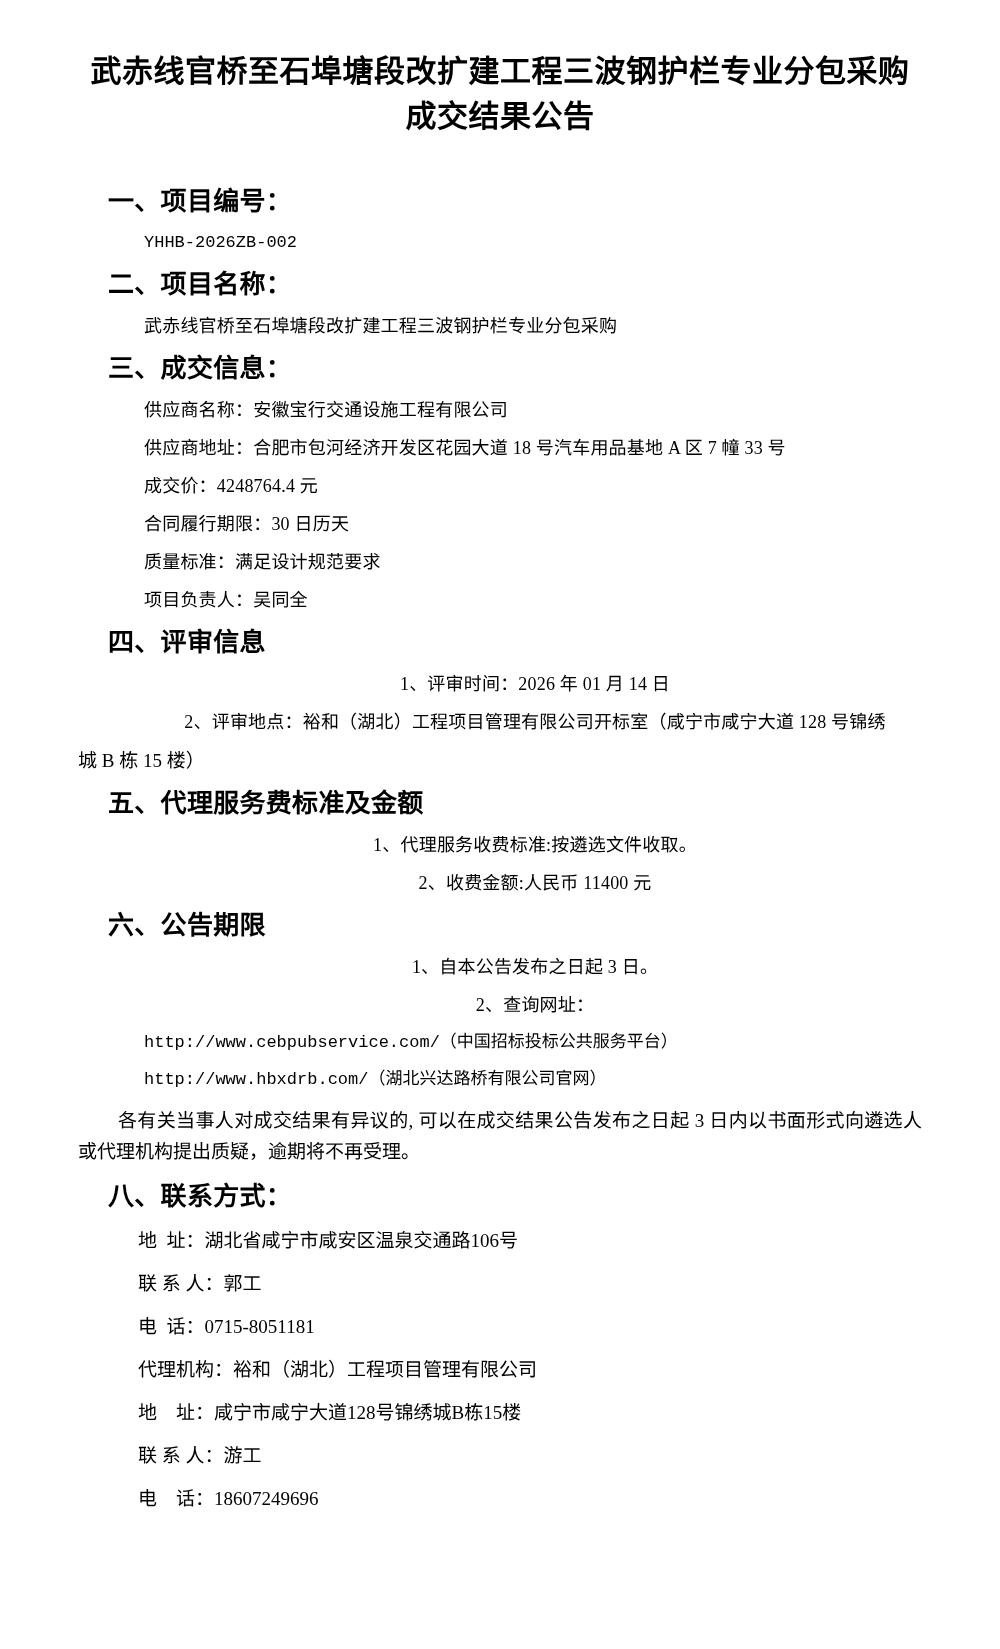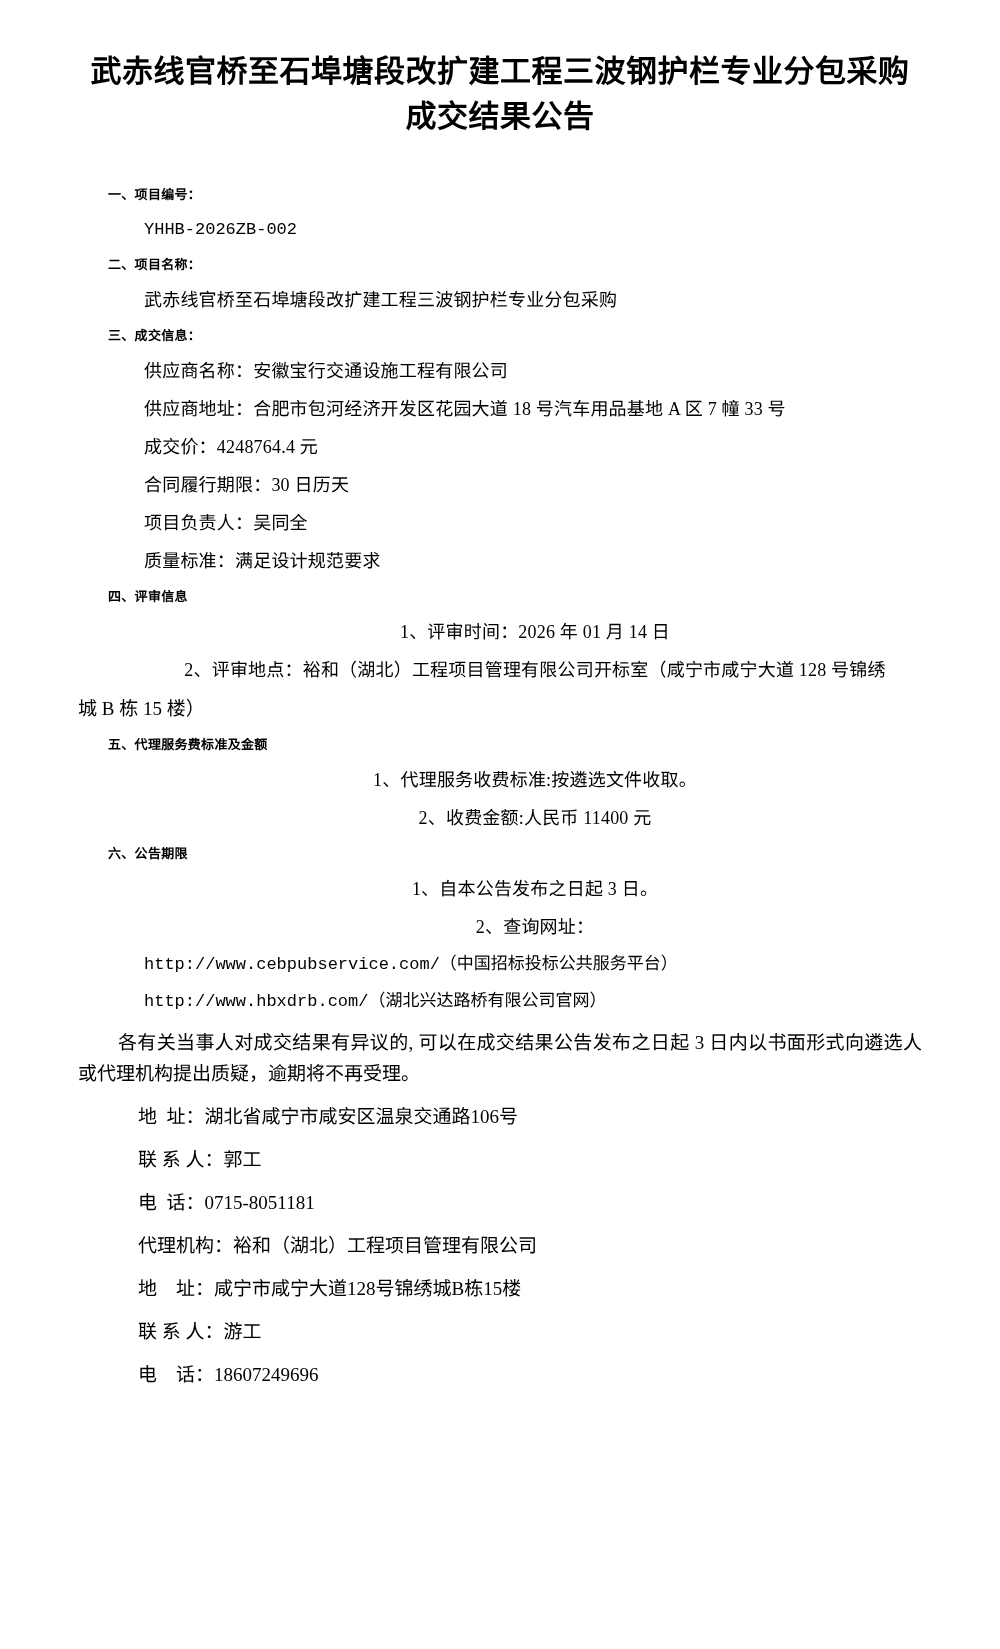--- a/index.html
+++ b/index.html
@@ -31,21 +31,21 @@
     margin: 12px 0 0 0;
     padding: 0 10px;
   }
   .body-block {
     margin-top: 38px;
   }
   
   .sec-heading {
     font-family: "Liberation Sans", "DejaVu Sans", sans-serif;
     font-weight: bold;
-    font-size: 13px;
+    font-size: 26px;
     line-height: 1.0;
     margin: 0;
     padding: 10px 0 10px 30px;
     letter-spacing: 0.3px;
   }
   
   .line {
     font-size: 18px;
     line-height: 1.0;
     margin: 0;
@@ -104,40 +104,41 @@
     <div class="line ascii">YHHB-2026ZB-002</div>
 
     <div class="sec-heading">二、项目名称：</div>
     <div class="line">武赤线官桥至石埠塘段改扩建工程三波钢护栏专业分包采购</div>
 
     <div class="sec-heading">三、成交信息：</div>
     <div class="line">供应商名称：安徽宝行交通设施工程有限公司</div>
     <div class="line">供应商地址：合肥市包河经济开发区花园大道 18 号汽车用品基地 A 区 7 幢 33 号</div>
     <div class="line">成交价：4248764.4 元</div>
     <div class="line">合同履行期限：30 日历天</div>
+    <div class="line">质量标准：满足设计规范要求</div>
     <div class="line">项目负责人：吴同全</div>
-    <div class="line">质量标准：满足设计规范要求</div>
 
     <div class="sec-heading">四、评审信息</div>
     <div class="line sub">1、评审时间：2026 年 01 月 14 日</div>
     <div class="line sub">2、评审地点：裕和（湖北）工程项目管理有限公司开标室（咸宁市咸宁大道 128 号锦绣</div>
     <div class="wrapline">城 B 栋 15 楼）</div>
 
     <div class="sec-heading">五、代理服务费标准及金额</div>
     <div class="line sub">1、代理服务收费标准:按遴选文件收取。</div>
     <div class="line sub">2、收费金额:人民币 11400 元</div>
 
     <div class="sec-heading">六、公告期限</div>
     <div class="line sub">1、自本公告发布之日起 3 日。</div>
     <div class="line sub">2、查询网址：</div>
     <div class="line ascii">http://www.cebpubservice.com/（中国招标投标公共服务平台）</div>
     <div class="line ascii">http://www.hbxdrb.com/（湖北兴达路桥有限公司官网）</div>
 
     <div class="para">各有关当事人对成交结果有异议的, 可以在成交结果公告发布之日起 3 日内以书面形式向遴选人或代理机构提出质疑，逾期将不再受理。</div>
 
+    <div class="sec-heading">八、联系方式：</div>
 
 
     <div class="kv"><span class="k">地  址：</span><span class="v">湖北省咸宁市咸安区温泉交通路106号</span></div>
 
     <div class="kv"><span class="k">联 系 人：</span><span class="v">郭工</span></div>
 
     <div class="kv"><span class="k">电  话：</span><span class="v">0715-8051181</span></div>
 
     <div class="kv"><span class="k">代理机构：</span><span class="v">裕和（湖北）工程项目管理有限公司</span></div>
 

